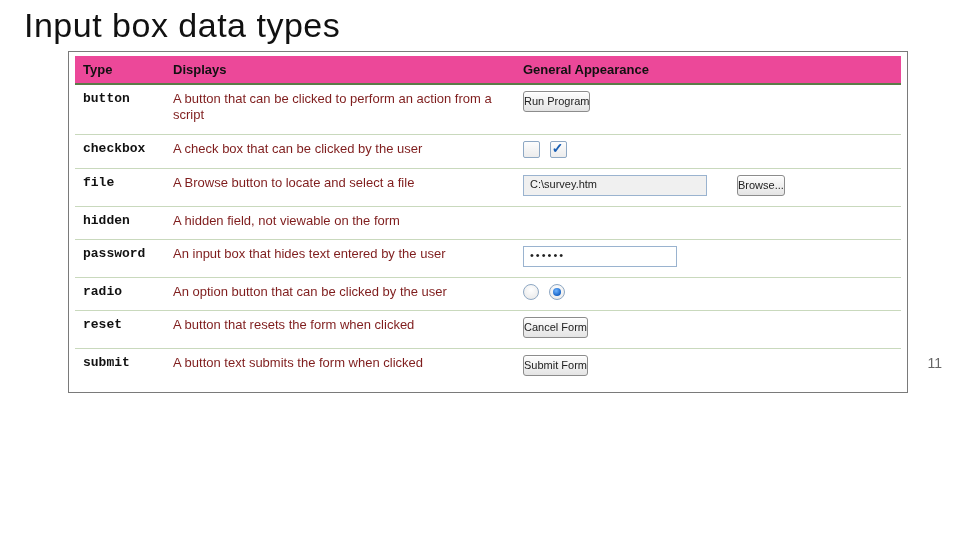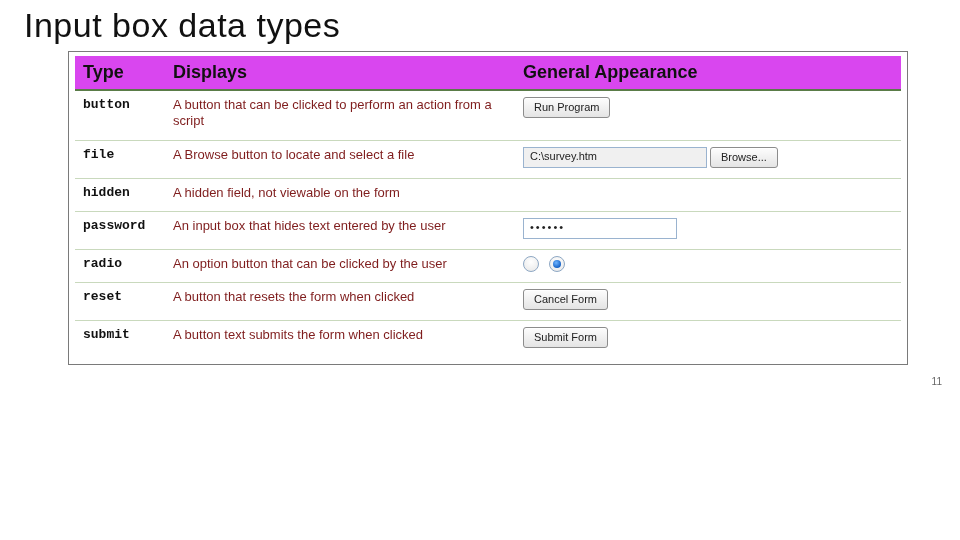--- a/index.html
+++ b/index.html
@@ -32,24 +32,24 @@
     border: 1px solid #7a7a7a;
     box-sizing: border-box;
     padding: 4px 6px 6px 6px;
   }
   table.types {
     border-collapse: collapse;
     width: 100%;
     font-size: 13px;
   }
   table.types thead th {
-    background: #d946ef;
+    background: #ec4899;
     text-align: left;
     font-weight: 700;
-    font-size: 18px;
+    font-size: 13px;
     padding: 6px 8px;
     border-bottom: 2px solid #5a7c48;
     color: #111;
   }
   table.types tbody td {
     vertical-align: top;
     padding: 6px 8px 10px 8px;
     border-bottom: 1px solid #c9d9bd;
   }
   table.types tbody tr:last-child td { border-bottom: none; }
@@ -62,21 +62,21 @@
     color: #111;
     font-weight: 700;
   }
   .display-cell { color: #7f1d1d; line-height: 1.25; }
 
   
   .win-btn {
     display: inline-block;
     font: 11px/1 "Segoe UI", Arial, sans-serif;
     color: #222;
-    padding: 4px 10px;
+    padding: 4px 0;
     border: 1px solid #8c8c8c;
     border-radius: 3px;
     background: linear-gradient(#fdfdfd, #e4e4e4);
     box-shadow: inset 0 1px 0 #fff;
   }
   .win-check {
     display: inline-block;
     width: 15px; height: 15px;
     border: 1px solid #8ea8c4;
     border-radius: 2px;
@@ -115,29 +115,29 @@
     color:#222;
     padding:3px 6px;
     width:140px;
     height:13px;
     overflow:hidden;
     white-space:nowrap;
     vertical-align:middle;
   }
   .win-text.readonly { background:#f0f0f0; }
   .win-text.wide { width:170px; }
-  .file-row { display:inline-flex; align-items:flex-end; }
+  .file-row { display:inline-flex; align-items:flex-end;gap:27px; }
   .file-row .win-btn { margin-left:3px; }
   .pw-dots  { letter-spacing:2px; font-size:11px; }
 
   .page-num {
     position:absolute;
     right:18px;
-    bottom:16px;
-    font-size:10px;
+    bottom:32px;
+    font-size:14px;
     color:#666;
   }
 </style>
 </head>
 <body>
 
 <div class="slide">
   <h1 class="title">Input box data types</h1>
 
   <div class="panel">
@@ -157,20 +157,28 @@
       <tbody>
 
         <tr>
           <td class="type-cell">button</td>
           <td class="display-cell">A button that can be clicked to perform an action from a script</td>
           <td>
             <span class="win-btn">Run Program</span>
           </td>
         </tr>
 
+        <tr>
+          <td class="type-cell">checkbox</td>
+          <td class="display-cell">A check box that can be clicked by the user</td>
+          <td>
+            <span class="win-check"></span>
+            <span class="win-check checked"></span>
+          </td>
+        </tr>
 
         <tr>
           <td class="type-cell">file</td>
           <td class="display-cell">A Browse button to locate and select a file</td>
           <td>
             <span class="file-row">
               <span class="win-text readonly wide">C:\survey.htm</span>
               <span class="win-btn">Browse...</span>
             </span>
           </td>

